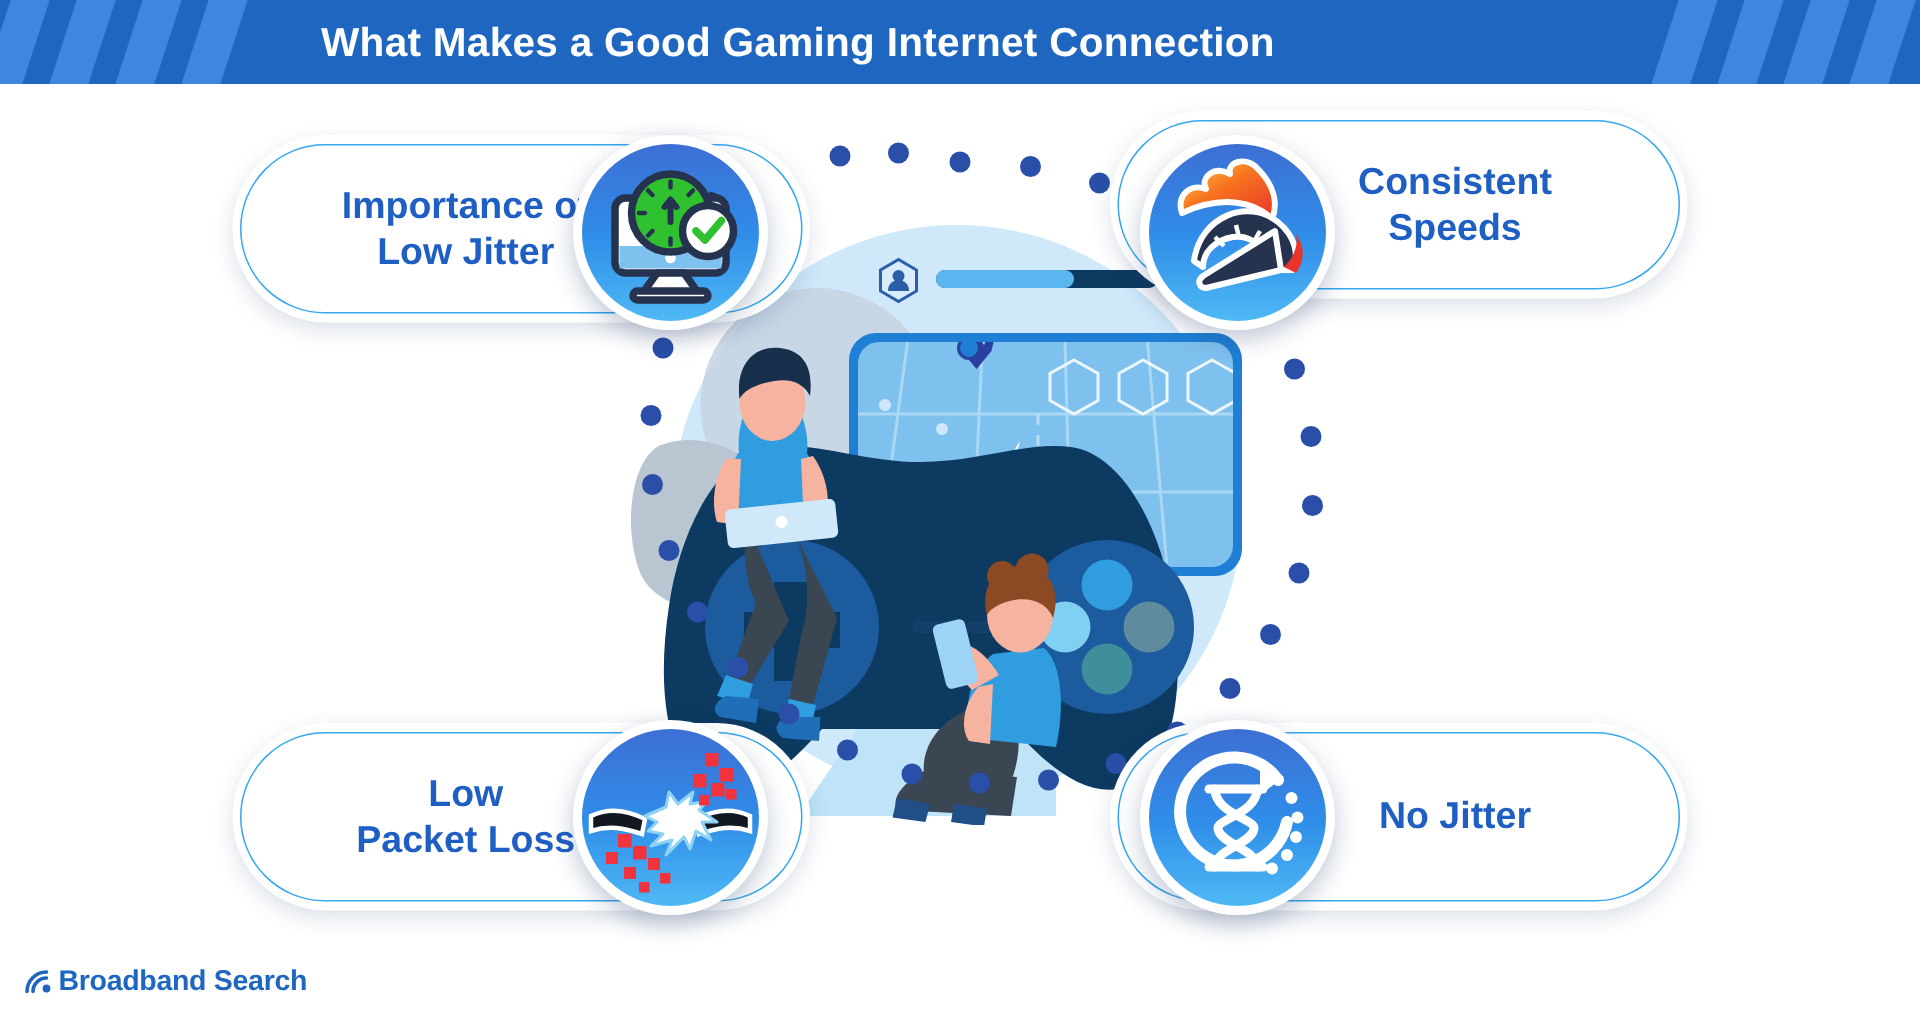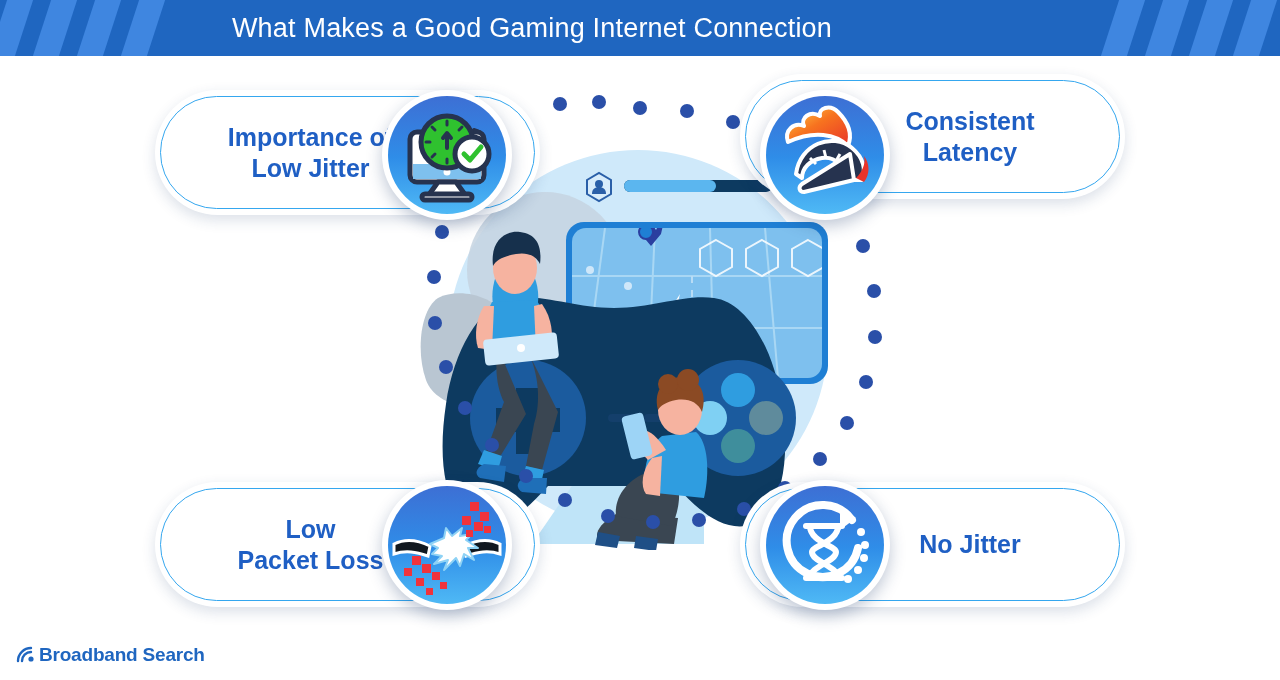--- a/index.html
+++ b/index.html
@@ -14,21 +14,21 @@
 
   
   .header{
     position:absolute;left:0;top:0;width:1280px;height:56px;
     background:#1f66c0;
     overflow:hidden;
   }
   .header-title{
     position:absolute;left:0;top:0;width:1064px;height:56px;
     display:flex;align-items:center;justify-content:center;
-    color:#ffffff;font-size:27px;font-weight:normal;letter-spacing:.2px;
+    color:#ffffff;font-size:27px;font-weight:bold;letter-spacing:.2px;
     z-index:3;
   }
   .stripes{position:absolute;top:0;height:56px;width:190px;z-index:1;}
   .stripes.left{left:-10px;}
   .stripes.right{right:-10px;}
   .stripe{
     position:absolute;top:-8px;height:72px;width:26px;
     background:#3f86e0;transform:skewX(-18deg);
   }
   .stripes.left .stripe:nth-child(1){left:8px;}
@@ -266,21 +266,21 @@
     <div class="card-label">
       <span>Importance of</span>
       <span>Low Jitter</span>
     </div>
   </div>
 
   <div class="card right card-tr">
     <div class="inner-ring"></div>
     <div class="card-label">
       <span>Consistent</span>
-      <span>Latency</span>
+      <span>Speeds</span>
     </div>
   </div>
 
   <div class="card right card-br">
     <div class="inner-ring"></div>
     <div class="card-label">
       <span>No Jitter</span>
     </div>
   </div>
 

